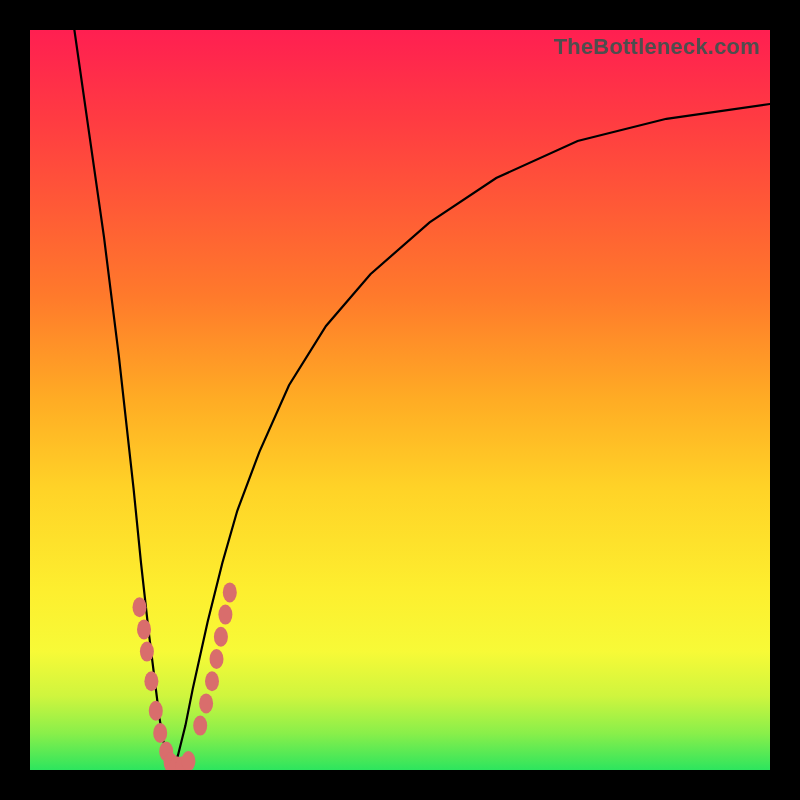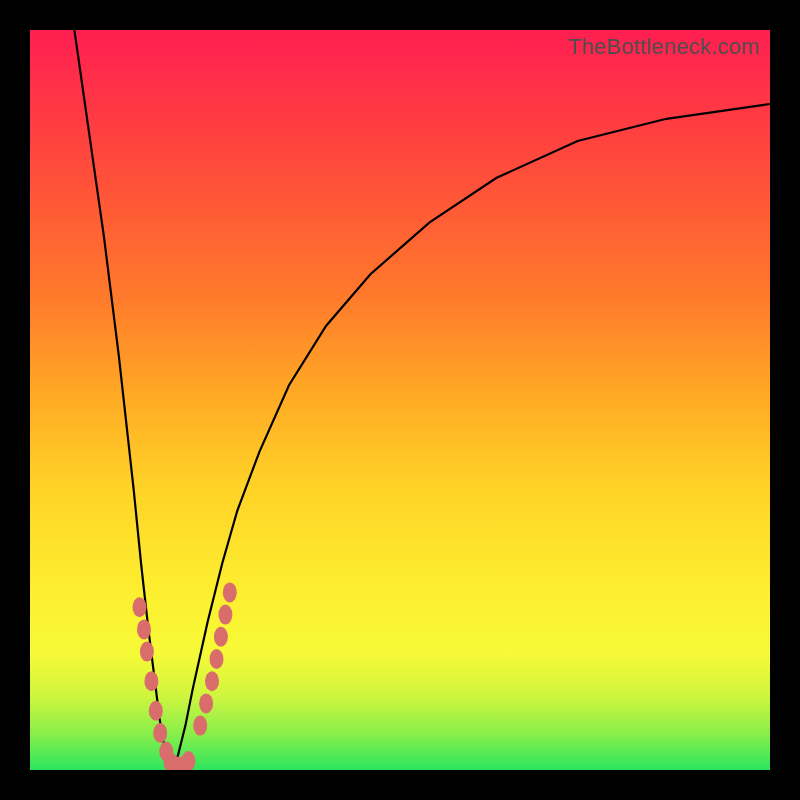--- a/index.html
+++ b/index.html
@@ -37,21 +37,21 @@
       #8aef4a 95%,
       #2de55e 100%
     );
   }
   .watermark {
     position: absolute;
     top: 4px;
     right: 10px;
     color: #4e4e4e;
     font-size: 22px;
-    font-weight: 400;
+    font-weight: 700;
     letter-spacing: 0.2px;
     user-select: none;
   }
   svg.curves {
     position: absolute;
     left: 0;
     top: 0;
     width: 740px;
     height: 740px;
   }

